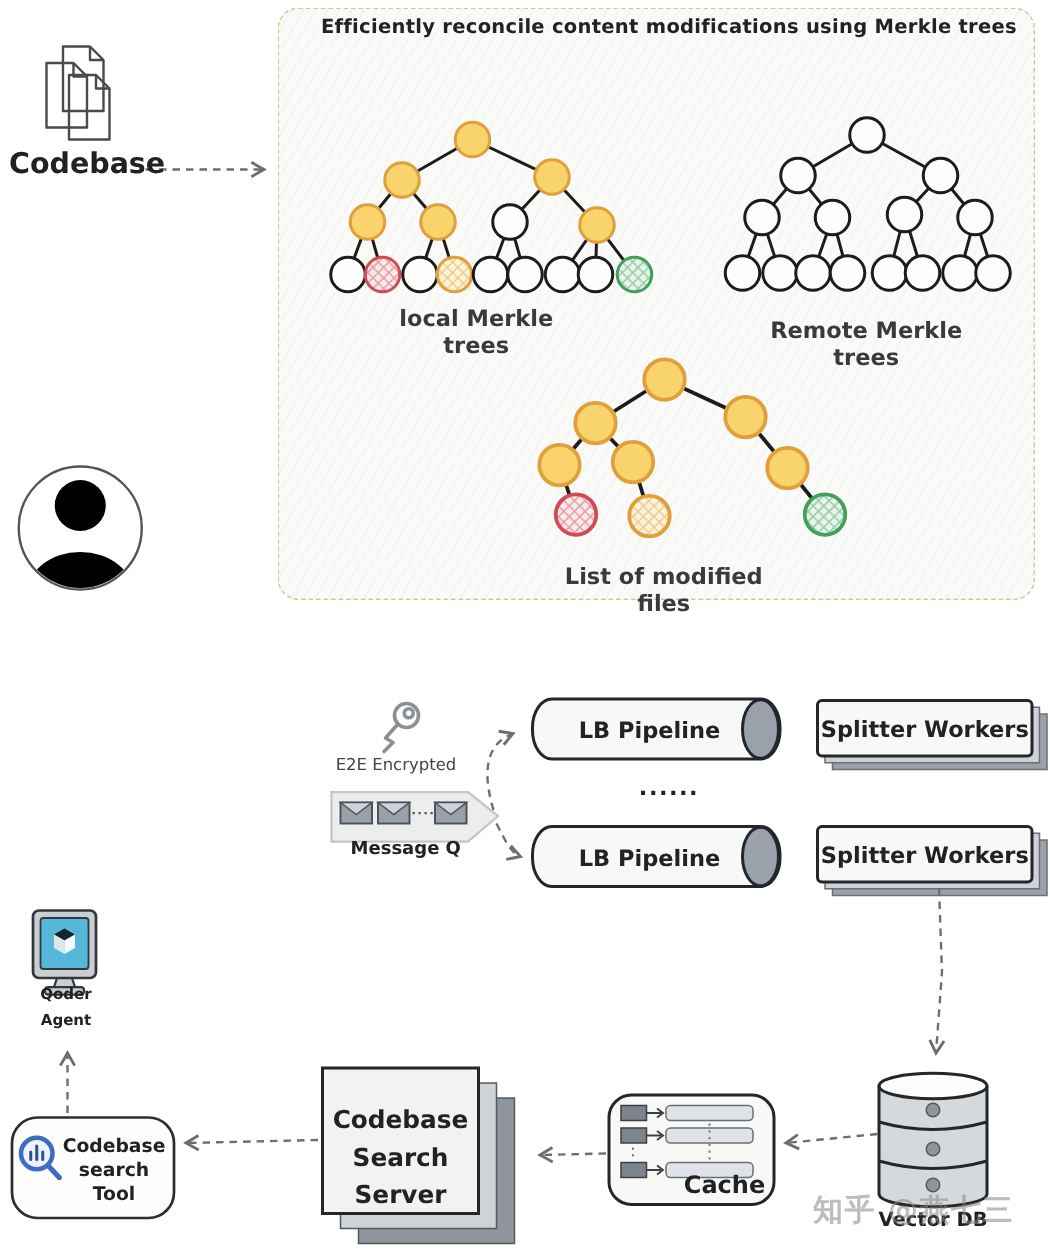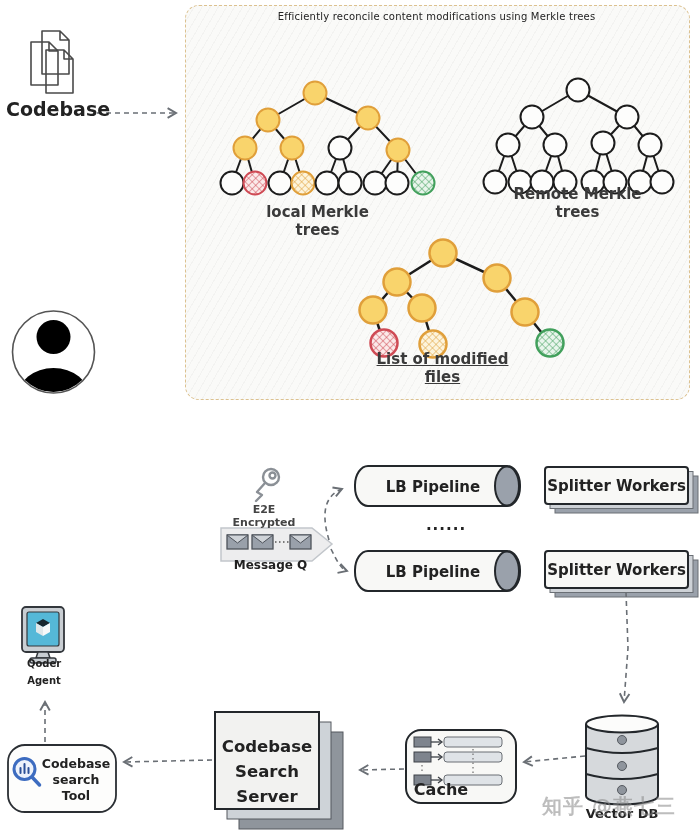--- a/index.html
+++ b/index.html
@@ -4,25 +4,25 @@
 <style>
   html,body{margin:0;padding:0;background:#ffffff;}
   #stage{position:relative;width:700px;height:838px;background:#ffffff;overflow:hidden;
          font-family:"DejaVu Sans",sans-serif;color:#222;}
   .abs{position:absolute;}
   #panel{left:185px;top:5px;width:503px;height:393px;border:1.6px dashed #dcc18f;border-radius:14px;
          background:#fafaf8;
          background-image:repeating-linear-gradient(120deg, rgba(150,150,150,0.07) 0px, rgba(150,150,150,0.07) 1px, transparent 1px, transparent 7px);}
   svg{position:absolute;left:0;top:0;}
   .lbl{position:absolute;text-align:center;line-height:1.2;}
-  .title{font-size:10px;font-weight:400;letter-spacing:.2px;}
+  .title{font-size:13px;font-weight:700;letter-spacing:.2px;text-align:right;}
   .caption{font-size:15px;font-weight:600;color:#3a3a3a;}
   .big{font-size:12px;font-weight:700;}
   .mid{font-size:15px;font-weight:600;}
-  .small{font-size:11px;font-weight:700;color:#444;}
+  .small{font-size:11px;font-weight:400;color:#444;}
   .watermark{font-size:20px;font-weight:700;color:rgba(135,135,135,0.55);letter-spacing:1px;white-space:nowrap;}
 </style>
 </head>
 <body>
 
 <div id="stage">
 
   <div id="panel" class="abs"></div>
 
   <svg id="tree-svg" style="left:185px;top:5px;" width="503" height="393" viewBox="0 0 503 393">
@@ -259,22 +259,22 @@
       <path d="M585,756 L524,762" marker-end="url(#arw)"></path>
       <path d="M404,769 L360,770" marker-end="url(#arw)"></path>
       <path d="M212,760 L124,762" marker-end="url(#arw)"></path>
       <path d="M45,742 L45,702" marker-end="url(#arw)"></path>
     </g>
   </svg>
 
   <div class="lbl title" style="left:195px;top:11px;width:483px;">Efficiently reconcile content modifications using Merkle trees</div>
 
   <div class="lbl caption" style="left:250px;top:203px;width:135px;">local Merkle trees</div>
-  <div class="lbl caption" style="left:505px;top:185px;width:145px;">Remote Merkle trees</div>
-  <div class="lbl caption" style="left:370px;top:350px;width:145px;text-decoration:underline;">List of modified files</div>
+  <div class="lbl caption" style="left:505px;top:211px;width:145px;">Remote Merkle trees</div>
+  <div class="lbl caption" style="left:370px;top:375px;width:145px;">List of modified files</div>
 
   <div class="lbl" style="left:6px;top:98px;width:95px;font-size:19px;font-weight:600;">Codebase</div>
 
   <div class="lbl small" style="left:220px;top:503px;width:88px;">E2E Encrypted</div>
   <div class="lbl big" style="left:218px;top:558px;width:105px;">Message Q</div>
 
   <div class="lbl mid" style="left:358px;top:478px;width:150px;">LB Pipeline</div>
   <div class="lbl" style="left:416px;top:516px;width:60px;font-size:15px;font-weight:700;letter-spacing:1px;">......</div>
   <div class="lbl mid" style="left:358px;top:563px;width:150px;">LB Pipeline</div>
 
@@ -291,18 +291,18 @@
     <span style="display:block">search Tool</span>
   </div>
 
 
   <div class="lbl" style="left:217px;top:734px;width:100px;font-size:16.5px;font-weight:600;line-height:25px;">
     <span style="display:block">Codebase</span>
     <span style="display:block">Search</span>
     <span style="display:block">Server</span>
   </div>
 
-  <div class="lbl" style="left:406px;top:780px;width:70px;font-size:16px;font-weight:600;">Cache</div>
+  <div class="lbl" style="left:448px;top:780px;width:70px;font-size:16px;font-weight:600;">Cache</div>
 
   <div class="lbl" style="left:570px;top:806px;width:104px;font-size:13px;font-weight:600;">Vector DB</div>
 
   <div class="abs watermark" style="left:542px;top:793px;">知乎 @燕七三</div>
 </div>
 
 </body></html>

